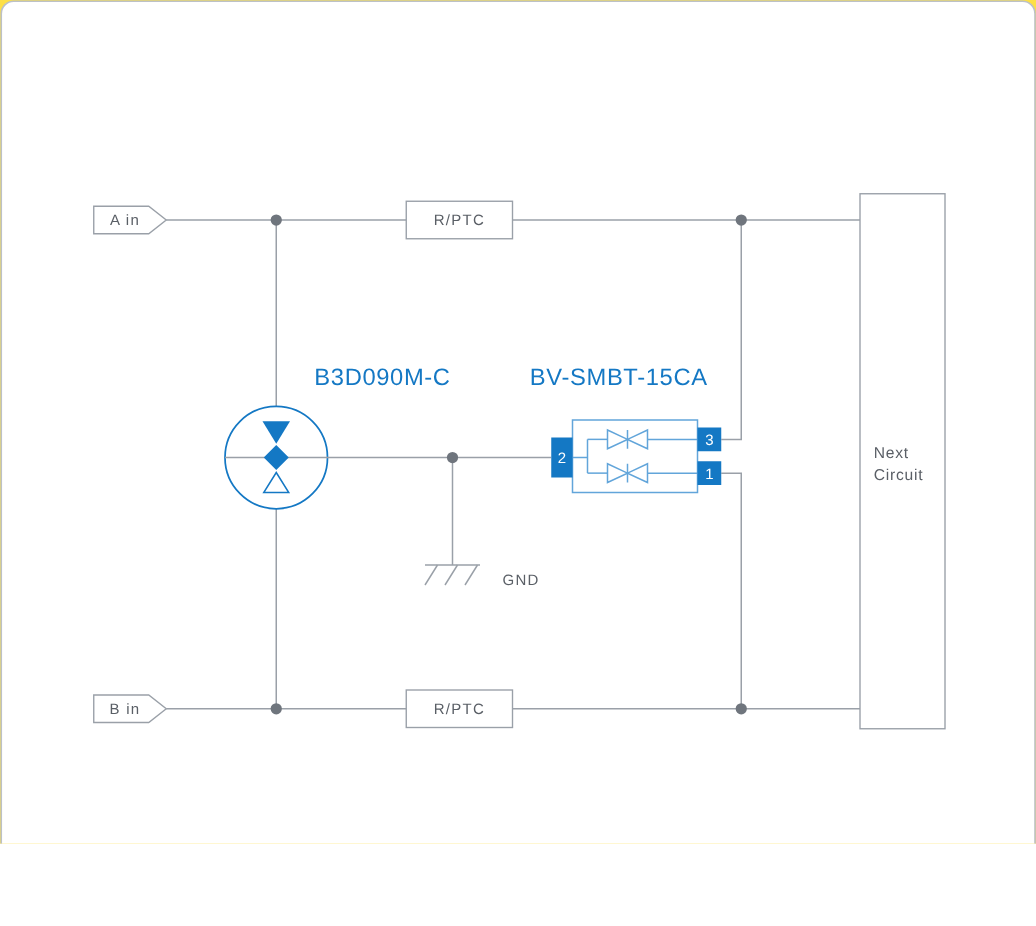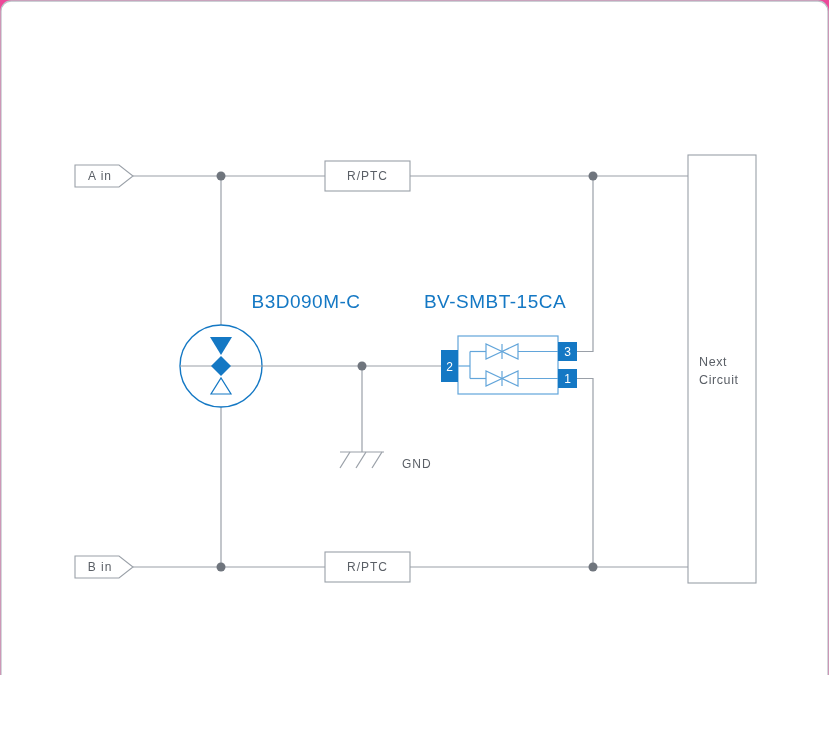--- a/index.html
+++ b/index.html
@@ -4,21 +4,21 @@
 <style>
   html, body {
     margin: 0;
     padding: 0;
     background: #ffffff;
   }
   .stage {
     position: relative;
     width: 829px;
     height: 675px;
-    background: #ec4899;
+    background: #fde047;
     overflow: hidden;
   }
   svg {
     display: block;
   }
   svg text {
     font-family: "Liberation Sans", sans-serif;
     fill: #5a5f66;
   }
   .lbl {

